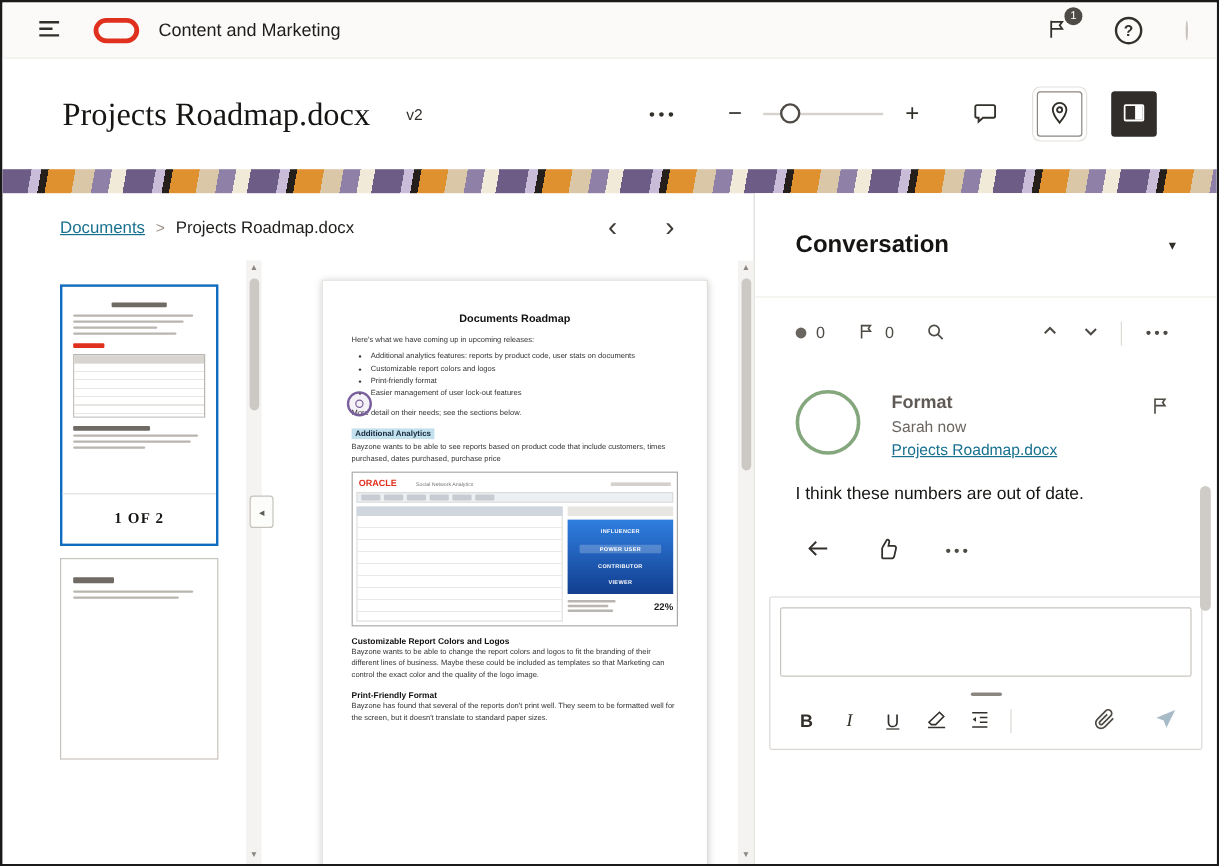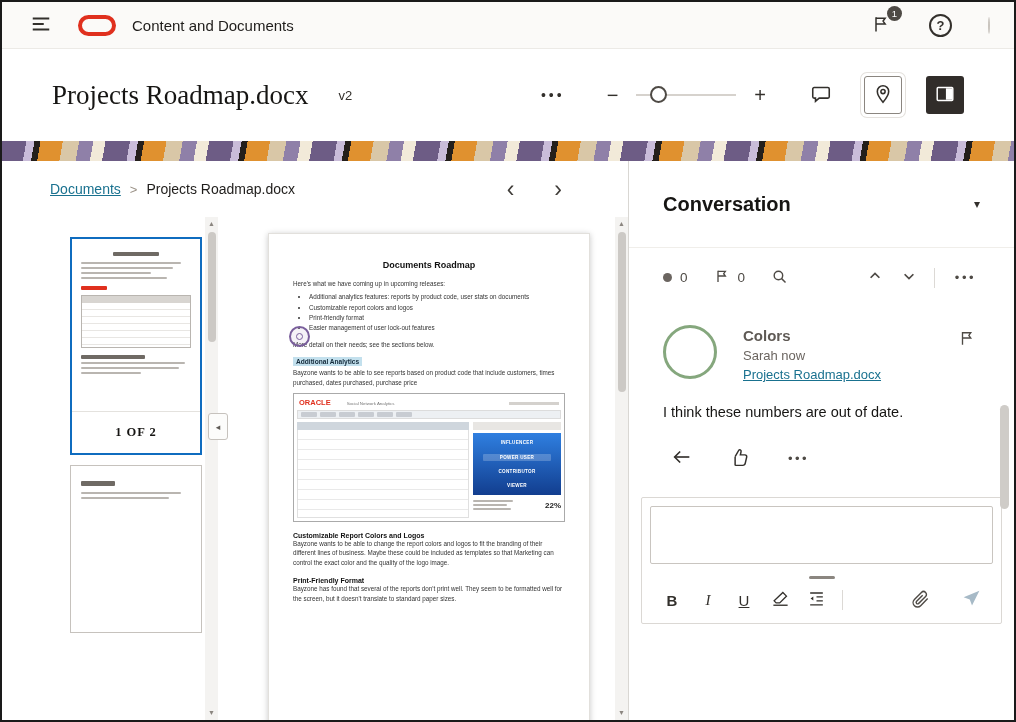--- a/index.html
+++ b/index.html
@@ -47,21 +47,21 @@
   .left{width:627px;border-right:1px solid #d9d7d3;display:flex;flex-direction:column;min-height:0;}
   .crumb-row{height:56px;flex:0 0 56px;display:flex;align-items:center;padding:0 66px 0 48px;}
   .crumb-link{color:#19718f;font-size:14px;}
   .crumb-sep{margin:0 9px;color:#9a9186;font-size:13px;}
   .crumb-current{color:#1f1d1b;font-size:14px;}
   .page-nav{margin-left:auto;display:flex;gap:40px;}
   .nav-chev{font-size:23px;color:#3f3c38;line-height:1;}
 
   .viewer{flex:1;display:flex;padding-left:48px;position:relative;min-height:0;}
   .thumbs{width:168px;flex:0 0 168px;position:relative;padding-top:20px;}
-  .thumb-card{width:132px;margin-left:20px;background:#fff;}
+  .thumb-card{width:132px;background:#fff;}
   .thumb-selected{border:2px solid #0f6cbf;}
   .thumb-img{height:172px;padding:10px 9px;overflow:hidden;}
   .thumb-caption{height:42px;border-top:1px solid #e4e2de;display:flex;align-items:center;justify-content:center;font-family:"Liberation Serif",serif;font-weight:bold;font-size:12.5px;letter-spacing:1px;color:#161513;}
   .thumb2{margin-top:10px;border:1px solid #c6c2bd;height:168px;padding:12px 10px;}
   .bar{background:#b9b5b0;height:2px;margin:3px 0;border-radius:1px;}
   .bar.dark{background:#6f6a64;height:4px;}
   .bar.red{background:#e0301e;height:4px;width:26px;}
   .bar.center{margin-left:auto;margin-right:auto;}
   .mini-table{border:1px solid #b9b5b0;margin-top:5px;}
   .mini-table .mt-head{height:7px;background:#d8d5d1;}
@@ -148,21 +148,21 @@
   <div class="app-header">
     <div class="topbar">
       <button class="hamburger">
         <span>
           <svg width="22" height="22" viewBox="0 0 24 24" fill="none" stroke="#33302c" stroke-width="2.2">
               <path d="M3 6h18M3 12h12M3 18h18"></path>
             </svg>
         </span>
       </button>
       <span class="logo"></span>
-      <span class="app-title">Content and Documents</span>
+      <span class="app-title">Content and Marketing</span>
       <div class="topbar-right">
         <button class="flag-wrap">
           <span>
             <svg width="20" height="20" viewBox="0 0 24 24" fill="none" stroke="#33302c" stroke-width="1.8">
                 <path d="M6 21V4"></path>
                 <path d="M6 5h11l-2.5 3.5L17 12H6"></path>
               </svg>
           </span>
           <span class="badge">1</span>
         </button>
@@ -376,21 +376,21 @@
                 </svg></span>
           </button>
           <span class="vdiv"></span>
           <button class="more-dots">•••</button>
         </div>
       </div>
 
       <div class="comment">
         <span class="avatar-ring"><span class="avatar-lg"></span></span>
         <div class="comment-meta">
-          <span class="author">Colors</span>
+          <span class="author">Format</span>
           <span class="time">Sarah now</span>
           <a class="doc-link" href="#">Projects Roadmap.docx</a>
         </div>
         <button class="comment-flag">
           <span>
             <svg width="18" height="18" viewBox="0 0 24 24" fill="none" stroke="#4e4a45" stroke-width="1.8">
                 <path d="M6 21V4"></path>
                 <path d="M6 5h11l-2.5 3.5L17 12H6"></path>
               </svg>
           </span>

